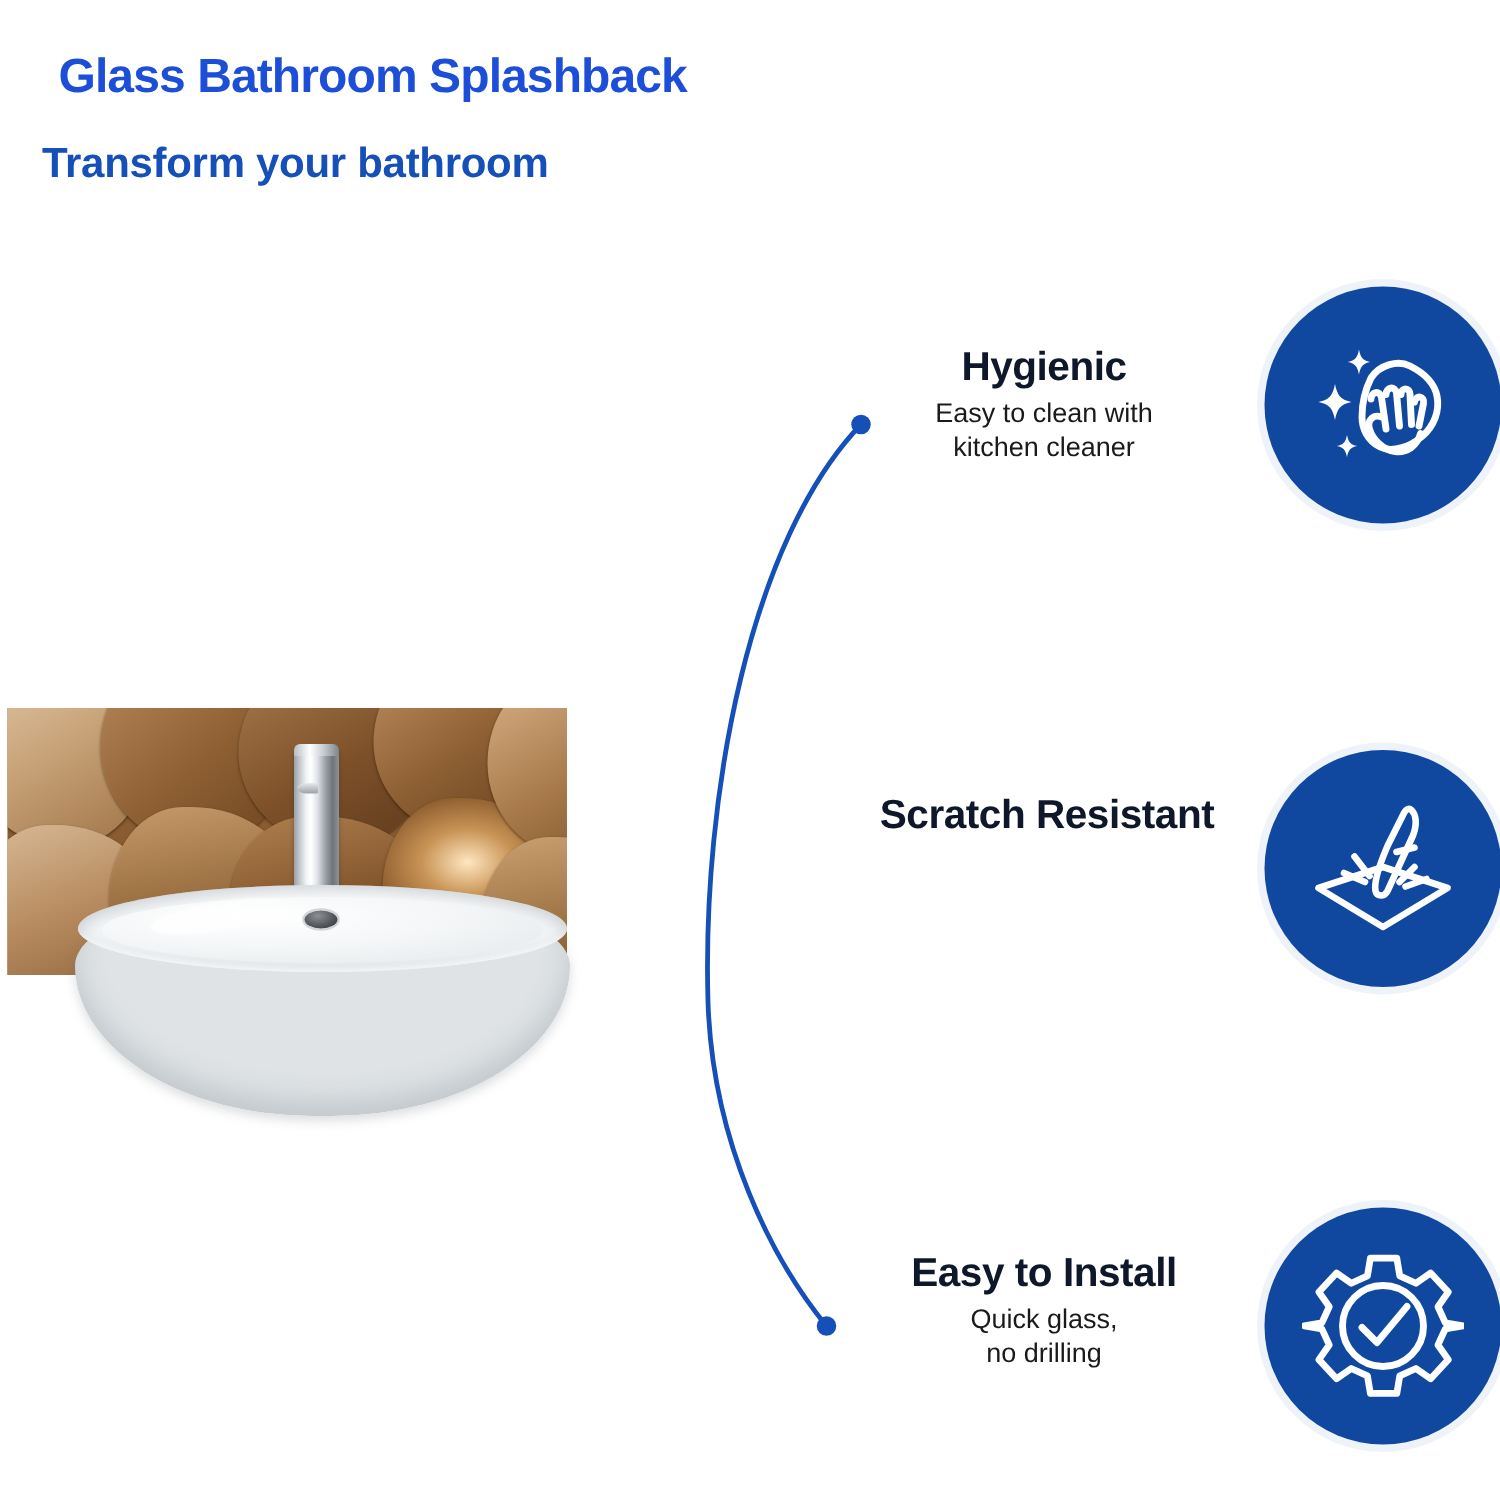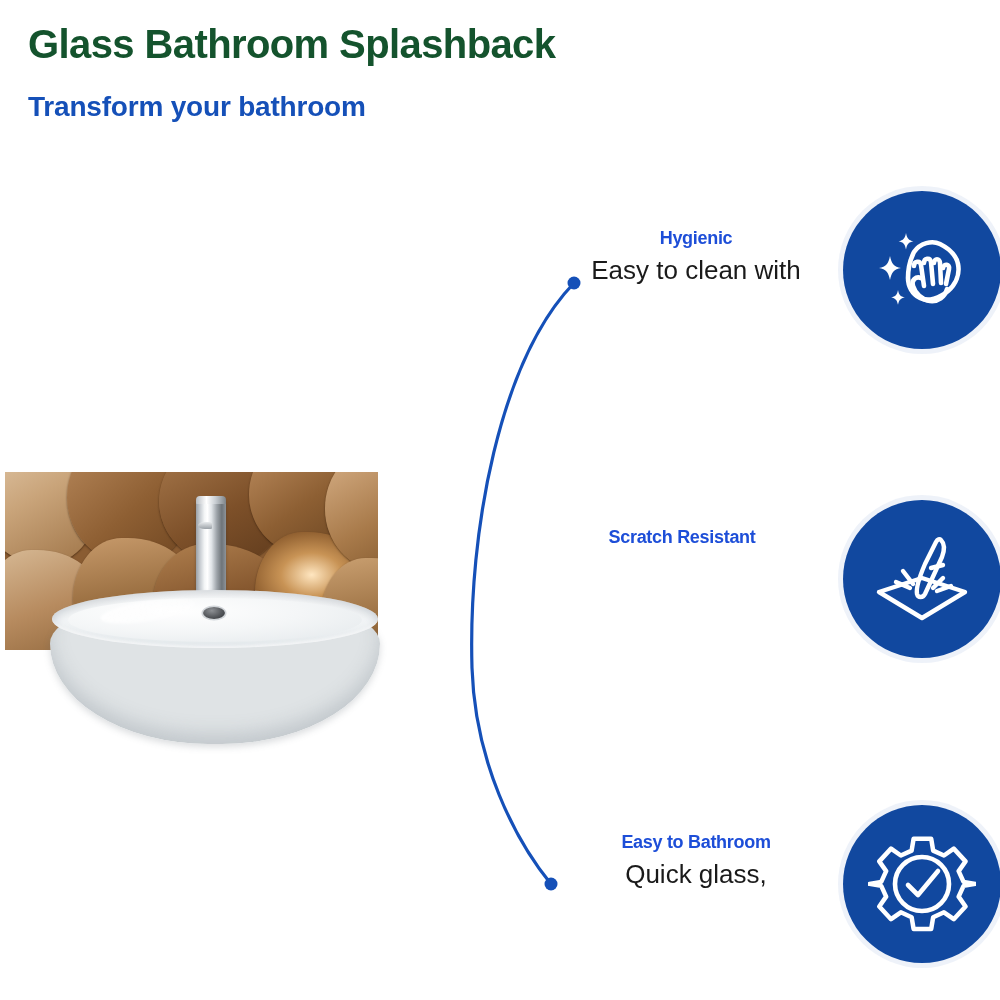--- a/index.html
+++ b/index.html
@@ -17,26 +17,26 @@
   }
 
   
   #header {
     position: absolute;
     left: 28px;
     top: 22px;
     width: 900px;
   }
   #page-title {
-    font-size: 40px;
+    font-size: 32px;
     font-weight: 700;
-    color: #14532d;
+    color: #1d4ed8;
     letter-spacing: -0.6px;
     line-height: 1.12;
-    margin: 0;
+    margin: 11px;
     white-space: nowrap;
   }
   #page-subtitle {
     font-size: 28px;
     font-weight: 700;
     color: #1550b8;
     letter-spacing: -0.2px;
     line-height: 1.15;
     margin: 24px 0 0 0;
     white-space: nowrap;
@@ -174,39 +174,39 @@
     pointer-events: none;
   }
 
   
   .feature {
     position: absolute;
     width: 330px;
     text-align: center;
   }
   .feature-title {
-    font-size: 18px;
+    font-size: 27px;
     font-weight: 700;
-    color: #1d4ed8;
+    color: #0f172a;
     letter-spacing: -0.3px;
     line-height: 1.2;
     margin: 0 0 4px 0;
     white-space: nowrap;
   }
   .feature-desc {
-    font-size: 26px;
+    font-size: 18px;
     font-weight: 400;
     color: #1a1a1a;
     line-height: 1.28;
     margin: 0;
   }
   .feature-desc .line { display: block; }
 
   #feature-1 { left: 531px; top: 228px; }
-  #feature-2 { left: 517px; top: 527px; }
+  #feature-2 { left: 533px; top: 527px; }
   #feature-3 { left: 531px; top: 832px; }
 
   
   .icon-badge {
     position: absolute;
     width: 158px;
     height: 158px;
     border-radius: 50%;
     background: #11489f;
     box-shadow: 0 0 0 5px rgba(235,240,248,0.85);
@@ -267,20 +267,21 @@
 <svg id="connector" viewBox="0 0 1000 1000" xmlns="http://www.w3.org/2000/svg">
   <path d="M 574 283 C 500 360, 468 530, 472 668 C 475 762, 515 840, 551 884" fill="none" stroke="#1550b8" stroke-width="3.2" stroke-linecap="round"></path>
   <circle cx="574" cy="283" r="6.5" fill="#1550b8"></circle>
   <circle cx="551" cy="884" r="6.5" fill="#1550b8"></circle>
 </svg>
 
 <div class="feature" id="feature-1">
   <p class="feature-title">Hygienic</p>
   <p class="feature-desc">
     <span class="line">Easy to clean with</span>
+    <span class="line">kitchen cleaner</span>
   </p>
 </div>
 
 <div class="icon-badge" id="badge-1">
   <svg width="104" height="104" viewBox="0 0 104 104" xmlns="http://www.w3.org/2000/svg">
     <g fill="none" stroke="#ffffff" stroke-width="4.6" stroke-linecap="round" stroke-linejoin="round">
 
       <path d="M44 34 C50 25, 62 22, 70 26 C78 30, 86 36, 88 46
                C90 56, 86 66, 78 73 C70 80, 58 84, 50 80
                C42 76, 38 68, 38 60 C38 52, 40 42, 44 34 Z"></path>
@@ -319,23 +320,24 @@
 
       <path d="M34 45 L44 58"></path>
       <path d="M27 56 L41 62"></path>
       <path d="M74 52 L64 62"></path>
       <path d="M82 60 L68 65"></path>
     </g>
   </svg>
 </div>
 
 <div class="feature" id="feature-3">
-  <p class="feature-title">Easy to Bathroom</p>
+  <p class="feature-title">Easy to Install</p>
   <p class="feature-desc">
     <span class="line">Quick glass,</span>
+    <span class="line">no drilling</span>
   </p>
 </div>
 
 <div class="icon-badge" id="badge-3">
   <svg width="108" height="108" viewBox="0 0 108 108" xmlns="http://www.w3.org/2000/svg">
     <g fill="none" stroke="#ffffff" stroke-width="4.6" stroke-linecap="round" stroke-linejoin="round">
 
       <path d="M45 8 L63 8 L65 20 L76 25 L86 18 L98 31 L91 41 L96 52 L108 54
                L108 54 L96 56 L91 67 L98 77 L86 90 L76 83 L65 88 L63 100 L45 100
                L43 88 L32 83 L22 90 L10 77 L17 67 L12 56 L0 54 L0 54 L12 52

